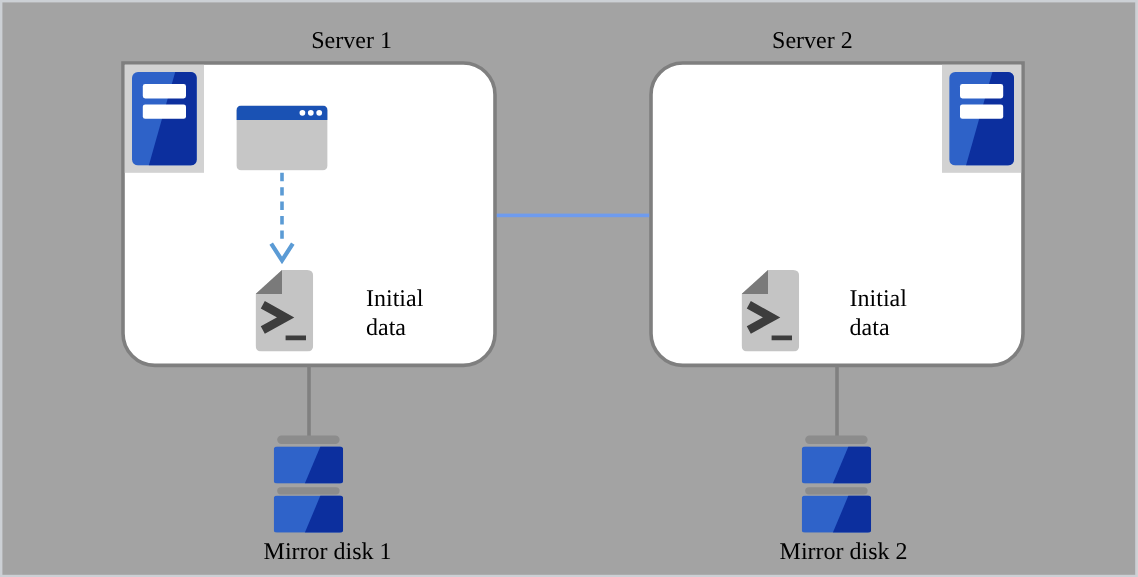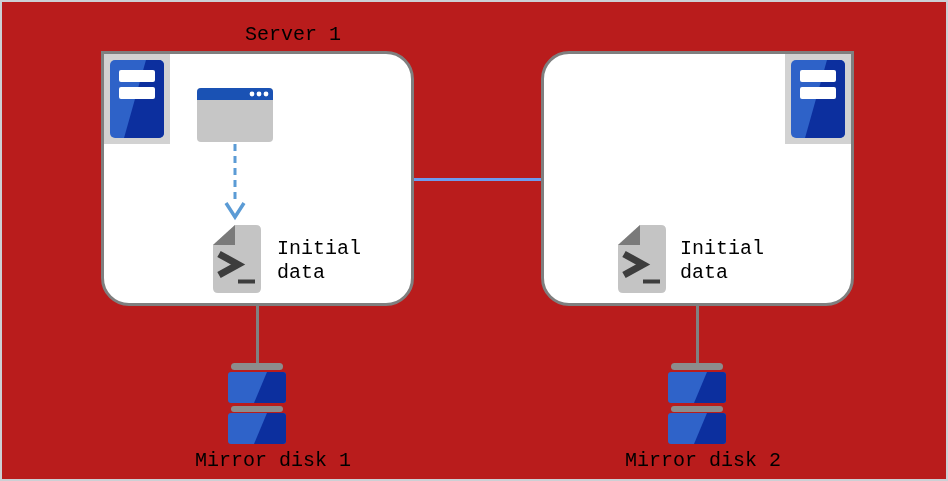--- a/index.html
+++ b/index.html
@@ -1,19 +1,19 @@
 <!DOCTYPE html>
 <html><head>
 <meta charset="utf-8">
 <style>
   html,body { margin:0; padding:0; background:#ffffff; }
   .canvas {
     position:relative; width:948px; height:481px; box-sizing:border-box;
-    background:#b91c1c; border:2px solid #ccd0d5; overflow:hidden;
-    font-family:Liberation Mono, monospace; color:#000;
+    background:#a3a3a3; border:2px solid #ccd0d5; overflow:hidden;
+    font-family:Liberation Serif, serif; color:#000;
   }
   .server-title { position:absolute; top:21px; width:200px; text-align:center; font-size:20px; }
   #title-1 { left:191px; }
   #title-2 { left:575px; }
 
   .server-box {
     position:absolute; width:313px; height:255px; box-sizing:border-box;
     border:3px solid #7f7f7f; background:#fff;
   }
   #box-1 { left:99px;  top:49px; border-radius:0 28px 28px 28px; }
@@ -32,37 +32,38 @@
   #tower-2 { left:783px; top:52px; }
 
   .app-icon { position:absolute; left:195px; top:86px; }
   .app-label { position:absolute; left:290px; top:106px; font-size:20px; }
 
   .arrow-svg { position:absolute; left:221px; top:140px; }
 
   .file-icon { position:absolute; top:223px; }
   #file-1 { left:211px; }
   #file-2 { left:616px; }
-  .initial-label { position:absolute; top:235px; width:78px; font-size:20px; line-height:24px; }
+  .initial-label { position:absolute; top:235px; width:78px; font-size:20px; line-height:24px;margin-left:28px; }
   #initial-1 { left:275px; }
   #initial-2 { left:678px; }
 
   .disk-icon { position:absolute; top:360px; }
   #disk-1 { left:226px; }
   #disk-2 { left:666px; }
   .disk-label { position:absolute; top:447px; width:200px; text-align:center; font-size:20px; }
   #disk-label-1 { left:171px; }
   #disk-label-2 { left:601px; }
 </style>
 </head>
 <body>
 
 <div class="canvas">
 
   <div class="server-title" id="title-1">Server 1</div>
+  <div class="server-title" id="title-2">Server 2</div>
 
   <div class="server-box" id="box-1"></div>
   <div class="server-box" id="box-2"></div>
 
   <div class="interconnect"></div>
   <div class="disk-connector" id="disk-conn-1"></div>
   <div class="disk-connector" id="disk-conn-2"></div>
 
   <div class="tower-panel" id="tower-1">
     <svg width="54" height="78" viewBox="0 0 54 78">

